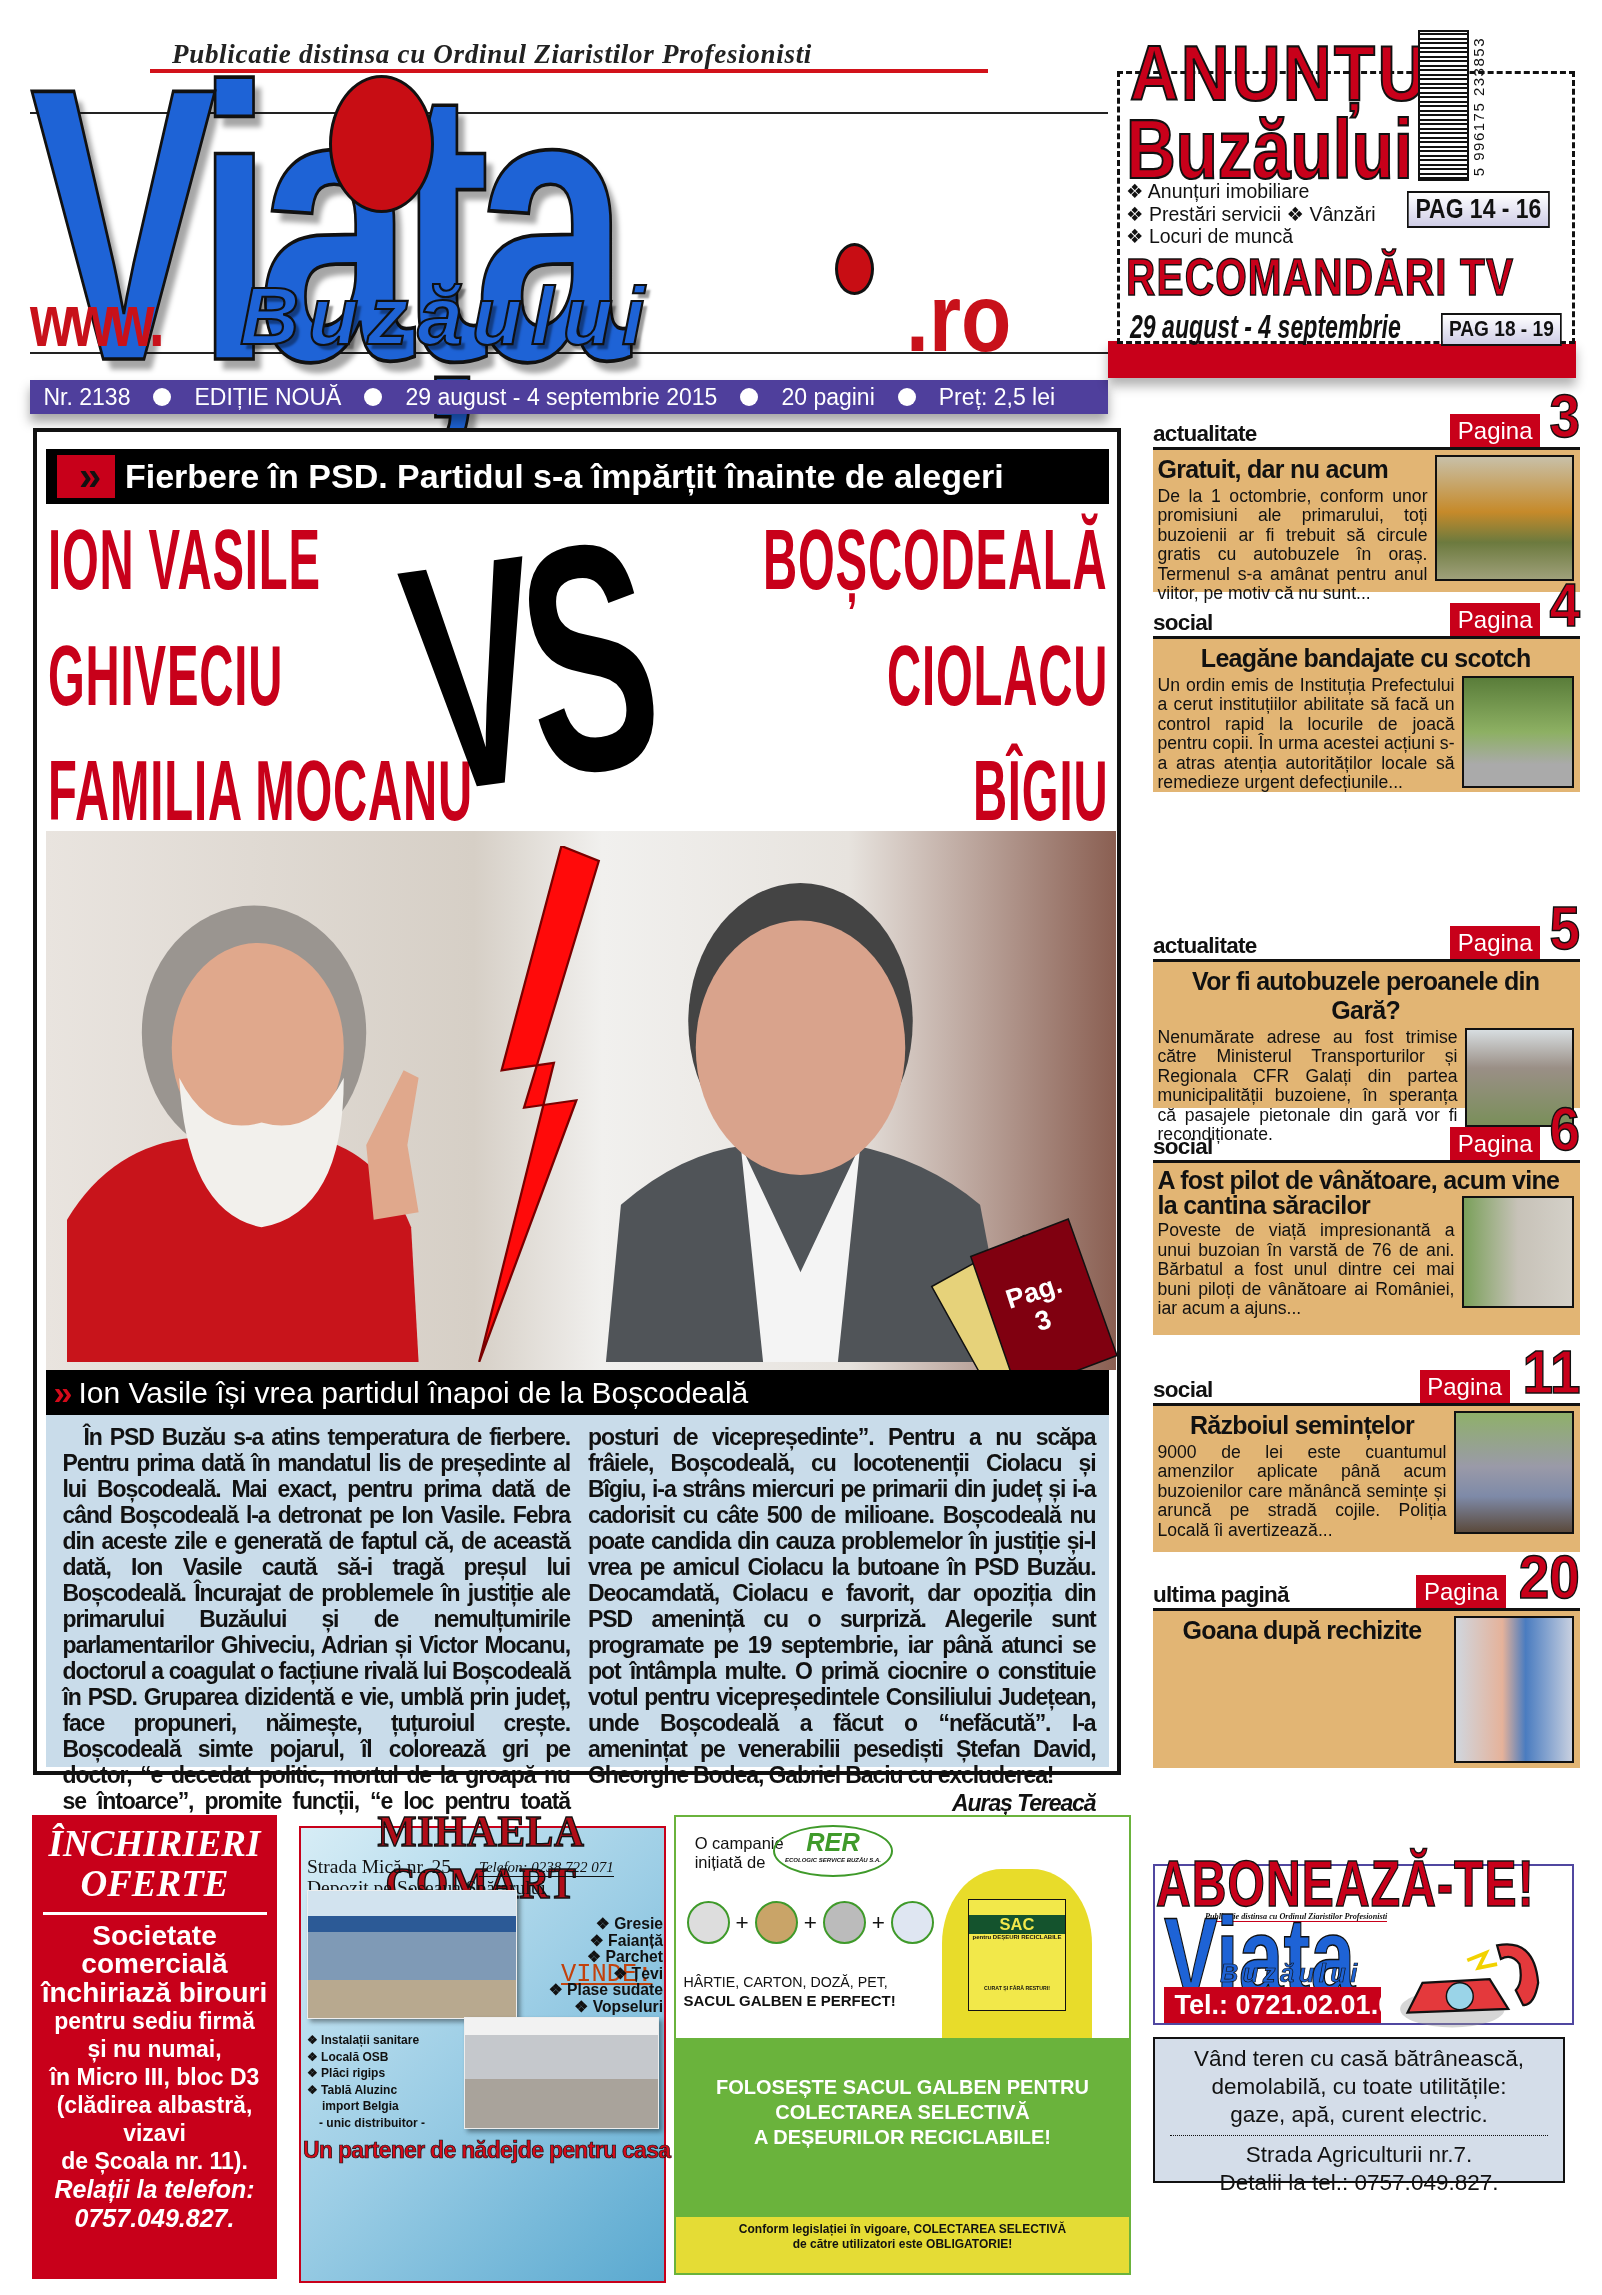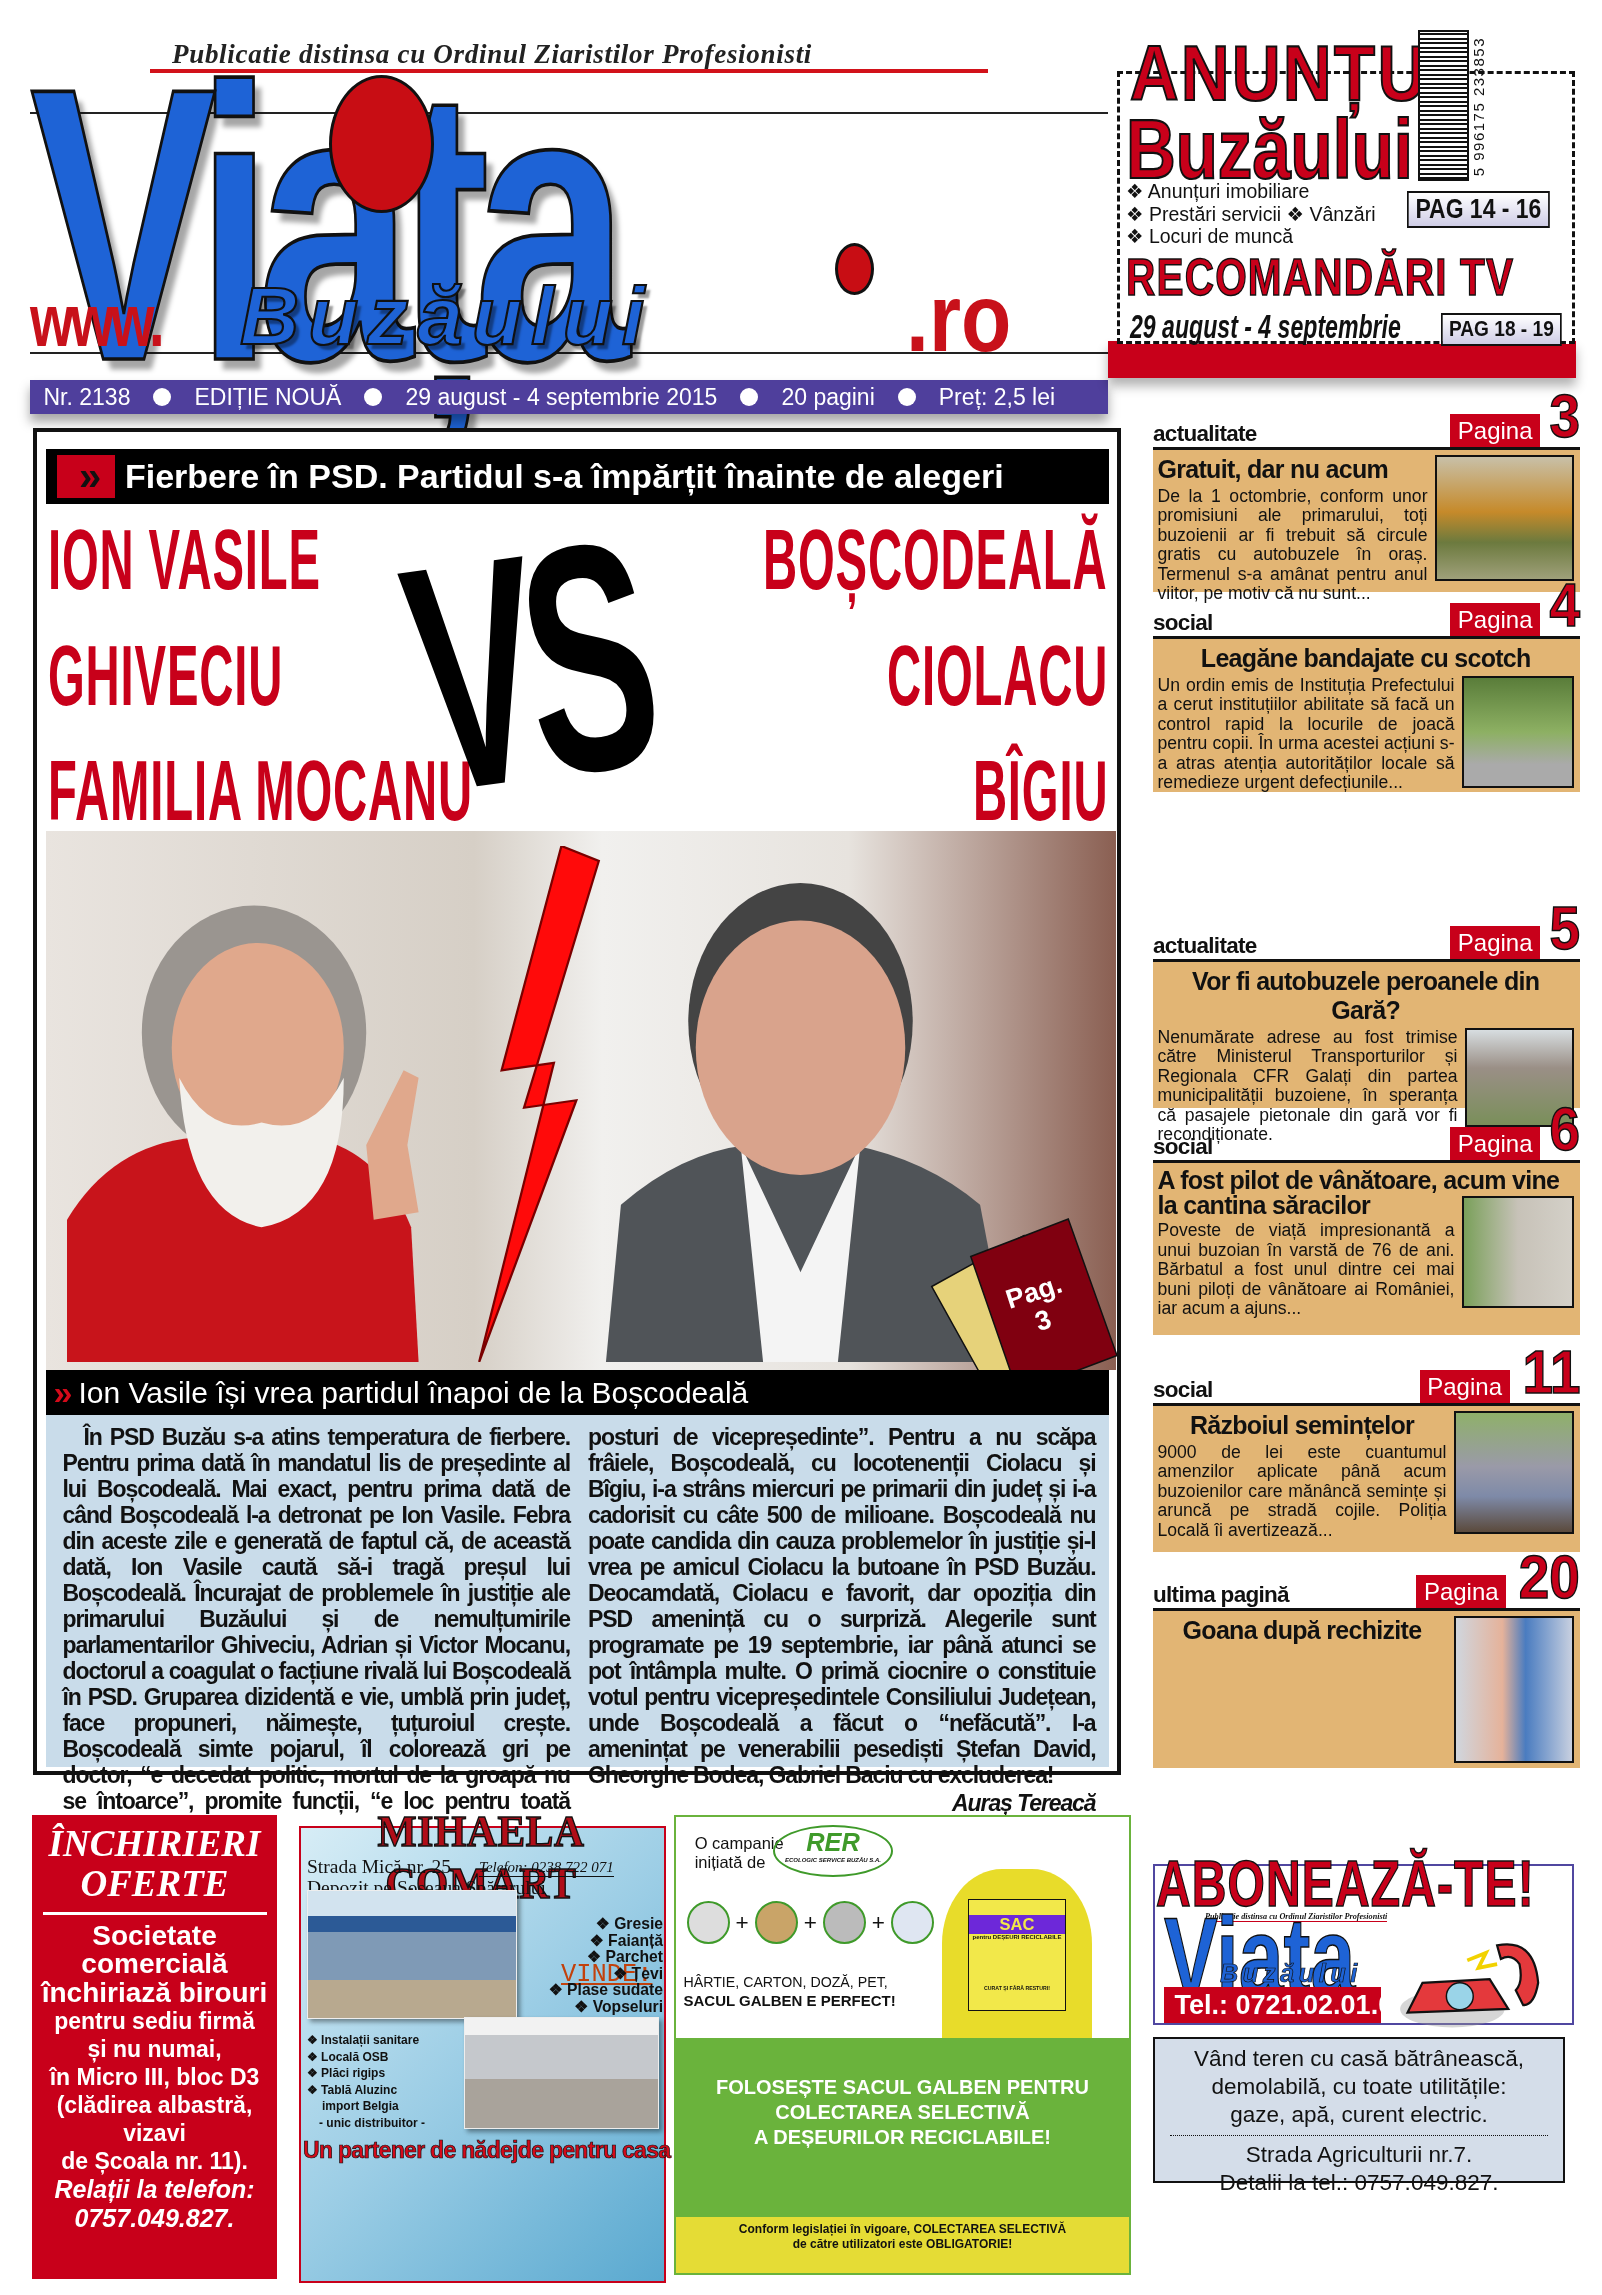--- a/index.html
+++ b/index.html
@@ -325,21 +325,21 @@
     <span style="width:43px;height:43px;border-radius:50%;border:2.2px solid #3f9a2a;background:#c9a468"></span>
       <span style="font-size:22.5px">+</span>
     <span style="width:43px;height:43px;border-radius:50%;border:2.2px solid #3f9a2a;background:#bbb"></span>
       <span style="font-size:22.5px">+</span>
     <span style="width:43px;height:43px;border-radius:50%;border:2.2px solid #3f9a2a;background:#dfe6f2"></span>
   </div>
   <div style="position:absolute;left:7.5px;top:157px;font-size:14.2px">HÂRTIE, CARTON, DOZĂ, PET,</div>
   <div style="position:absolute;left:7.5px;top:175px;font-size:15px;font-weight:bold">SACUL GALBEN E PERFECT!</div>
   <div style="position:absolute;left:266px;top:52px;width:150px;height:187px;background:#e8dc2a;border-radius:40% 40% 10% 10%">
     <div style="margin:30px 26px 0;background:#f2e84a;border:1.5px solid #111;height:112px;text-align:center">
-      <div style="background:#6d28d9;color:#f2e84a;font-weight:bold;font-size:16.5px;margin-top:15px">SAC</div>
+      <div style="background:#14532d;color:#f2e84a;font-weight:bold;font-size:16.5px;margin-top:15px">SAC</div>
       <div style="font-size:6px;font-weight:bold">pentru DEȘEURI RECICLABILE</div>
       <div style="font-size:5.2px;font-weight:bold;margin-top:45px">CURAT ȘI FĂRĂ RESTURI!</div>
     </div>
   </div>
   <div style="position:absolute;left:0;top:221px;width:100%;height:180px;background:#6ab33c;color:#fff;text-align:center;font-weight:bold;font-size:20px;line-height:25px;padding-top:37px">
     <div>FOLOSEȘTE SACUL GALBEN PENTRU</div>
     <div>COLECTAREA SELECTIVĂ</div>
     <div>A DEȘEURILOR RECICLABILE!</div>
   </div>
   <div style="position:absolute;left:0;top:400px;width:100%;height:60px;background:#e5dc35;text-align:center;font-weight:bold;font-size:12px;line-height:15px;padding-top:4.5px">

